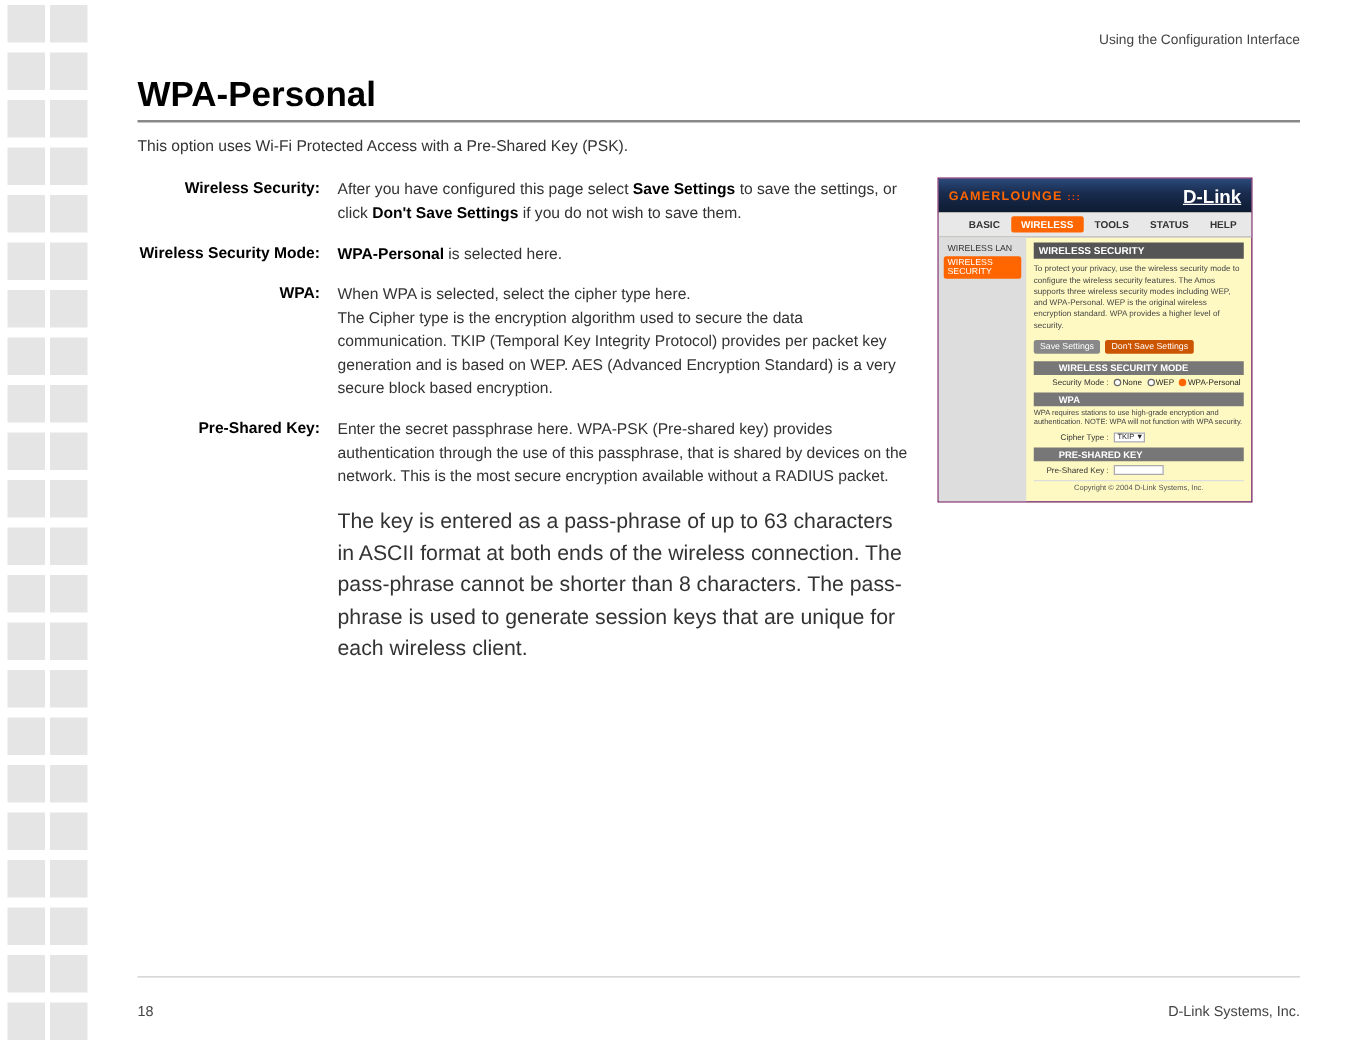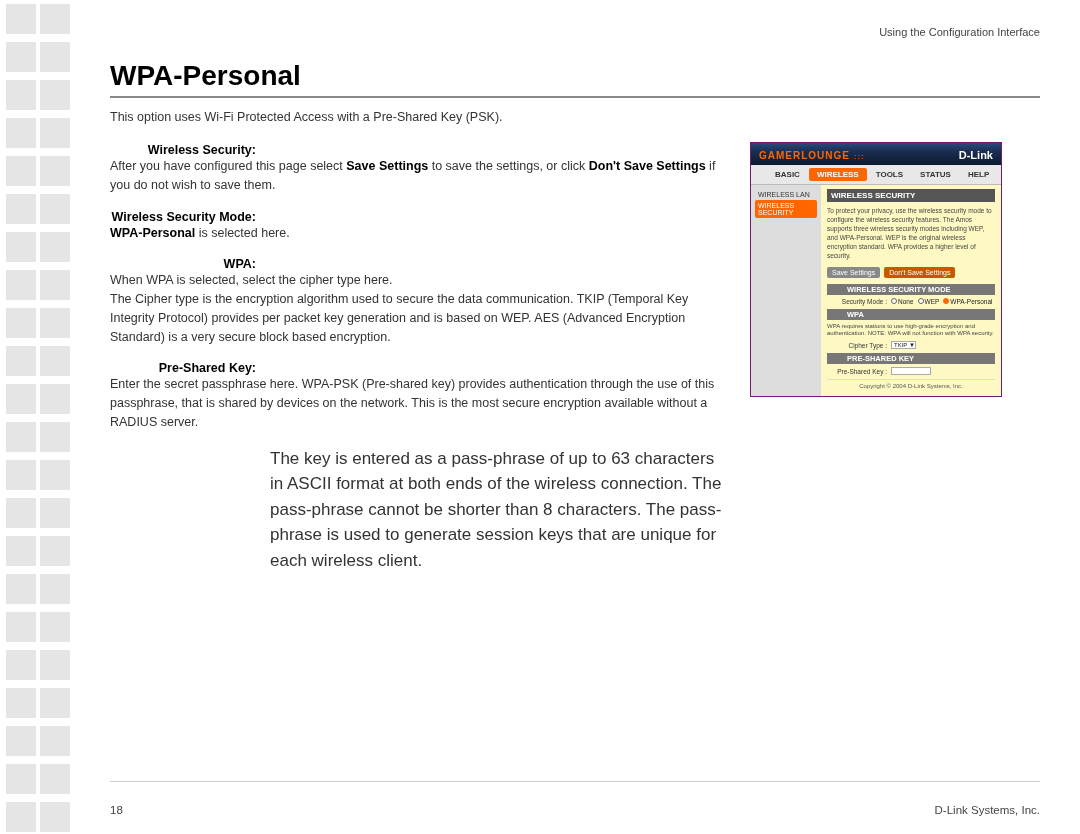--- a/index.html
+++ b/index.html
@@ -84,21 +84,20 @@
     .screenshot-section {
       width: 290px;
       flex-shrink: 0;
     }
 
     
     .def-row {
       display: flex;
       margin-bottom: 14px;
       align-items: flex-start;
-      flex-direction: column;
     }
     .def-label {
       width: 160px;
       min-width: 160px;
       text-align: right;
       padding-right: 14px;
       font-weight: bold;
       font-size: 12.5px;
       color: #000;
       padding-top: 1px;
@@ -156,21 +155,22 @@
       font-weight: bold;
       font-size: 10px;
       letter-spacing: 1px;
     }
     .ss-logo span {
       color: #ff6600;
     }
     .ss-dlink {
       color: #ffffff;
       font-weight: bold;
-      font-size: 11px;
+      font-size: 15px;
+      text-decoration: underline;
     }
     .ss-nav {
       background: #e8e8e8;
       display: flex;
       gap: 1px;
       padding: 3px 16px;
       border-bottom: 1px solid #bbb;
     }
     .ss-nav-item {
       font-size: 8px;
@@ -430,21 +430,21 @@
         <div class="def-label">WPA:</div>
         <div class="def-body">
           When WPA is selected, select the cipher type here.<br>
           The Cipher type is the encryption algorithm used to secure the data communication. TKIP (Temporal Key Integrity Protocol) provides per packet key generation and is based on WEP. AES (Advanced Encryption Standard) is a very secure block based encryption.
         </div>
       </div>
 
       <div class="def-row">
         <div class="def-label">Pre-Shared Key:</div>
         <div class="def-body">
-          Enter the secret passphrase here. WPA-PSK (Pre-shared key) provides authentication through the use of this passphrase, that is shared by devices on the network. This is the most secure encryption available without a RADIUS server.
+          Enter the secret passphrase here. WPA-PSK (Pre-shared key) provides authentication through the use of this passphrase, that is shared by devices on the network. This is the most secure encryption available without a RADIUS packet.
         </div>
       </div>
 
       <div class="extra-para">The key is entered as a pass-phrase of up to 63 characters in ASCII format at both ends of the wireless connection. The pass-phrase cannot be shorter than 8 characters. The pass-phrase is used to generate session keys that are unique for each wireless client.</div>
 
     </div>
 
     <div class="screenshot-section">
       <div class="screenshot-mockup">
 

